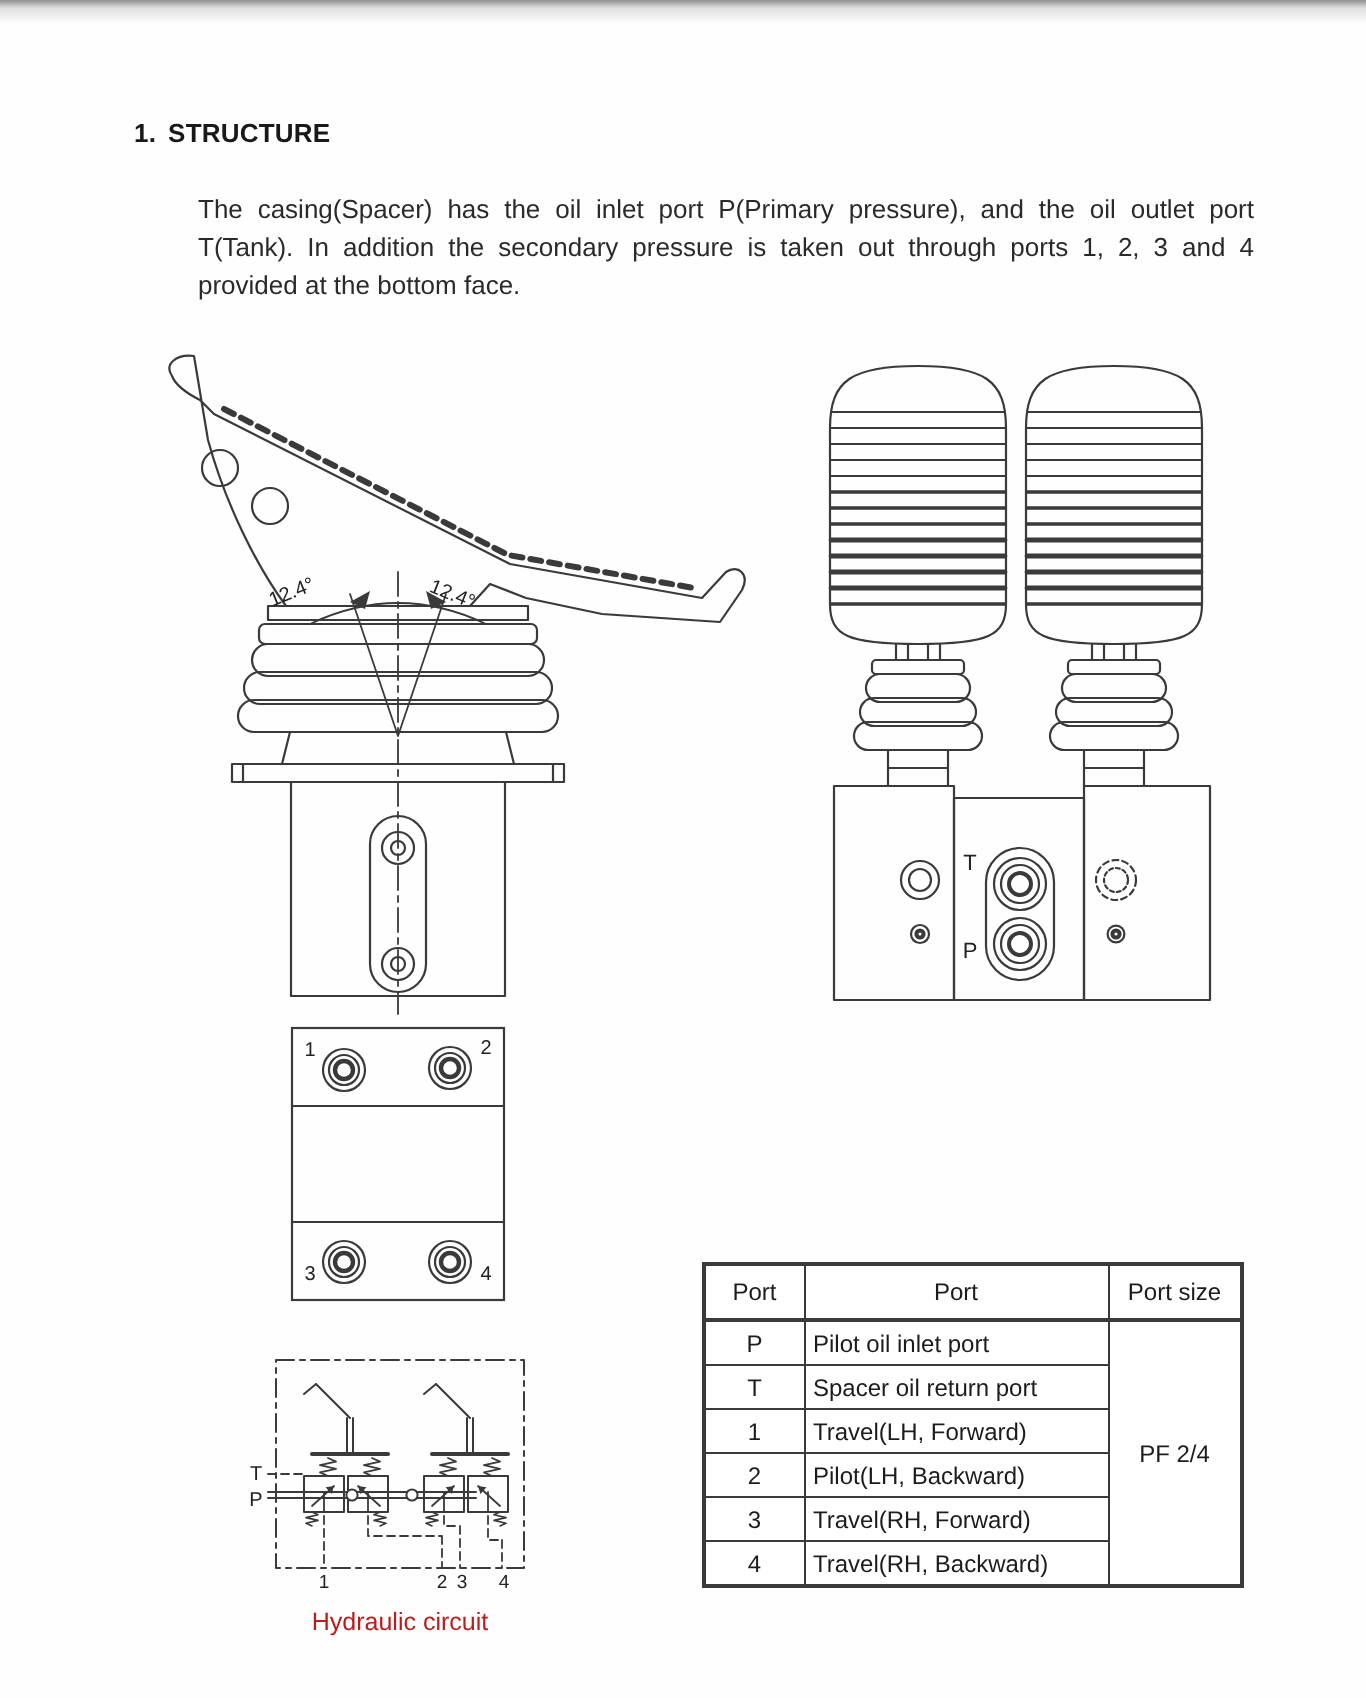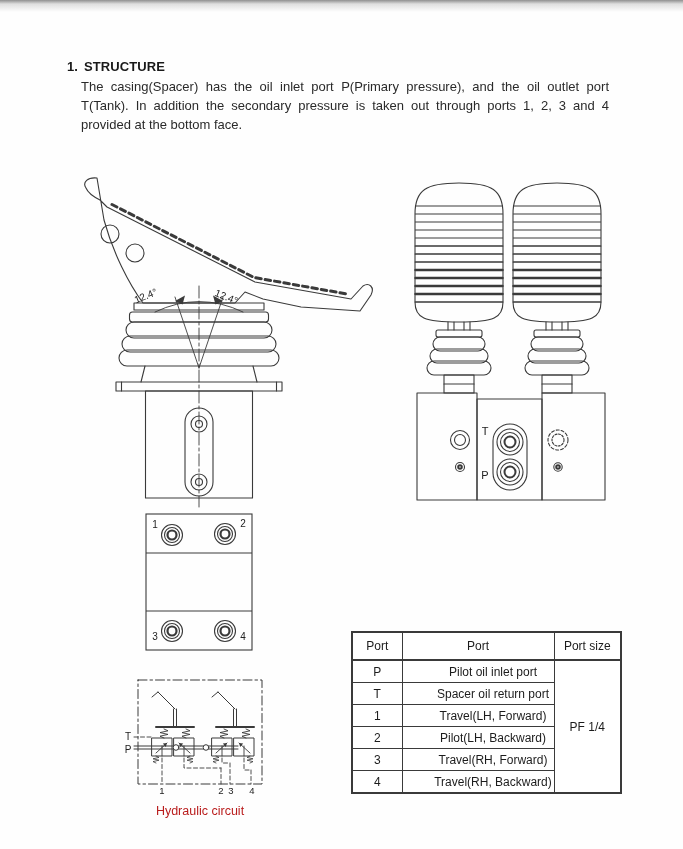--- a/index.html
+++ b/index.html
@@ -20,39 +20,39 @@
   }
   .title-box .t{
     font-size:15px;font-weight:bold;color:#111;letter-spacing:.2px;word-spacing:4px;
     white-space:nowrap;
   }
   .section-head{
     position:absolute;left:67px;top:59px;font-size:13px;font-weight:bold;color:#191919;
     display:flex;gap:6px;letter-spacing:.1px;
   }
   .body-text{
-    position:absolute;left:81px;top:77px;width:528px;margin:0;
+    position:absolute;left:81px;top:77px;width:528px;margin:18px;
     font-size:13px;line-height:19px;text-align:justify;color:#2a2a2a;
   }
   .fig{position:absolute;}
   .fig text{font-family:"Liberation Sans", sans-serif;fill:#222;}
   .caption{
     position:absolute;left:110px;top:804px;width:180px;text-align:center;
     font-size:12.5px;color:#b91c1c;
   }
   table.port-table{
     position:absolute;left:351px;top:631px;border-collapse:collapse;table-layout:fixed;
     font-size:12px;color:#1c1c1c;background:#0c4a6e;border:2px solid #3a3a3a;
   }
   .port-table th,.port-table td{
     border:1px solid #3a3a3a;text-align:center;vertical-align:middle;
     padding:0;height:21px;font-weight:normal;background:#fff;
   }
   .port-table thead th{height:26px;border-bottom:2.5px solid #3a3a3a;}
-  .port-table td.desc{text-align:center;padding-left:30px;}
+  .port-table td.desc{text-align:left;padding-left:4px;}
 </style>
 </head>
 <body>
 
 <div class="page">
   <div class="scan-top"></div>
 
 
   <div class="section-head">
     <span>1.</span>
@@ -244,21 +244,21 @@
       <tr>
         <th>Port</th>
         <th>Port</th>
         <th>Port size</th>
       </tr>
     </thead>
     <tbody>
       <tr>
         <td>P</td>
         <td class="desc">Pilot oil inlet port</td>
-        <td rowspan="6">PF 1/4</td>
+        <td rowspan="6">PF 2/4</td>
       </tr>
       <tr>
         <td>T</td>
         <td class="desc">Spacer oil return port</td>
       </tr>
       <tr>
         <td>1</td>
         <td class="desc">Travel(LH, Forward)</td>
       </tr>
       <tr>

